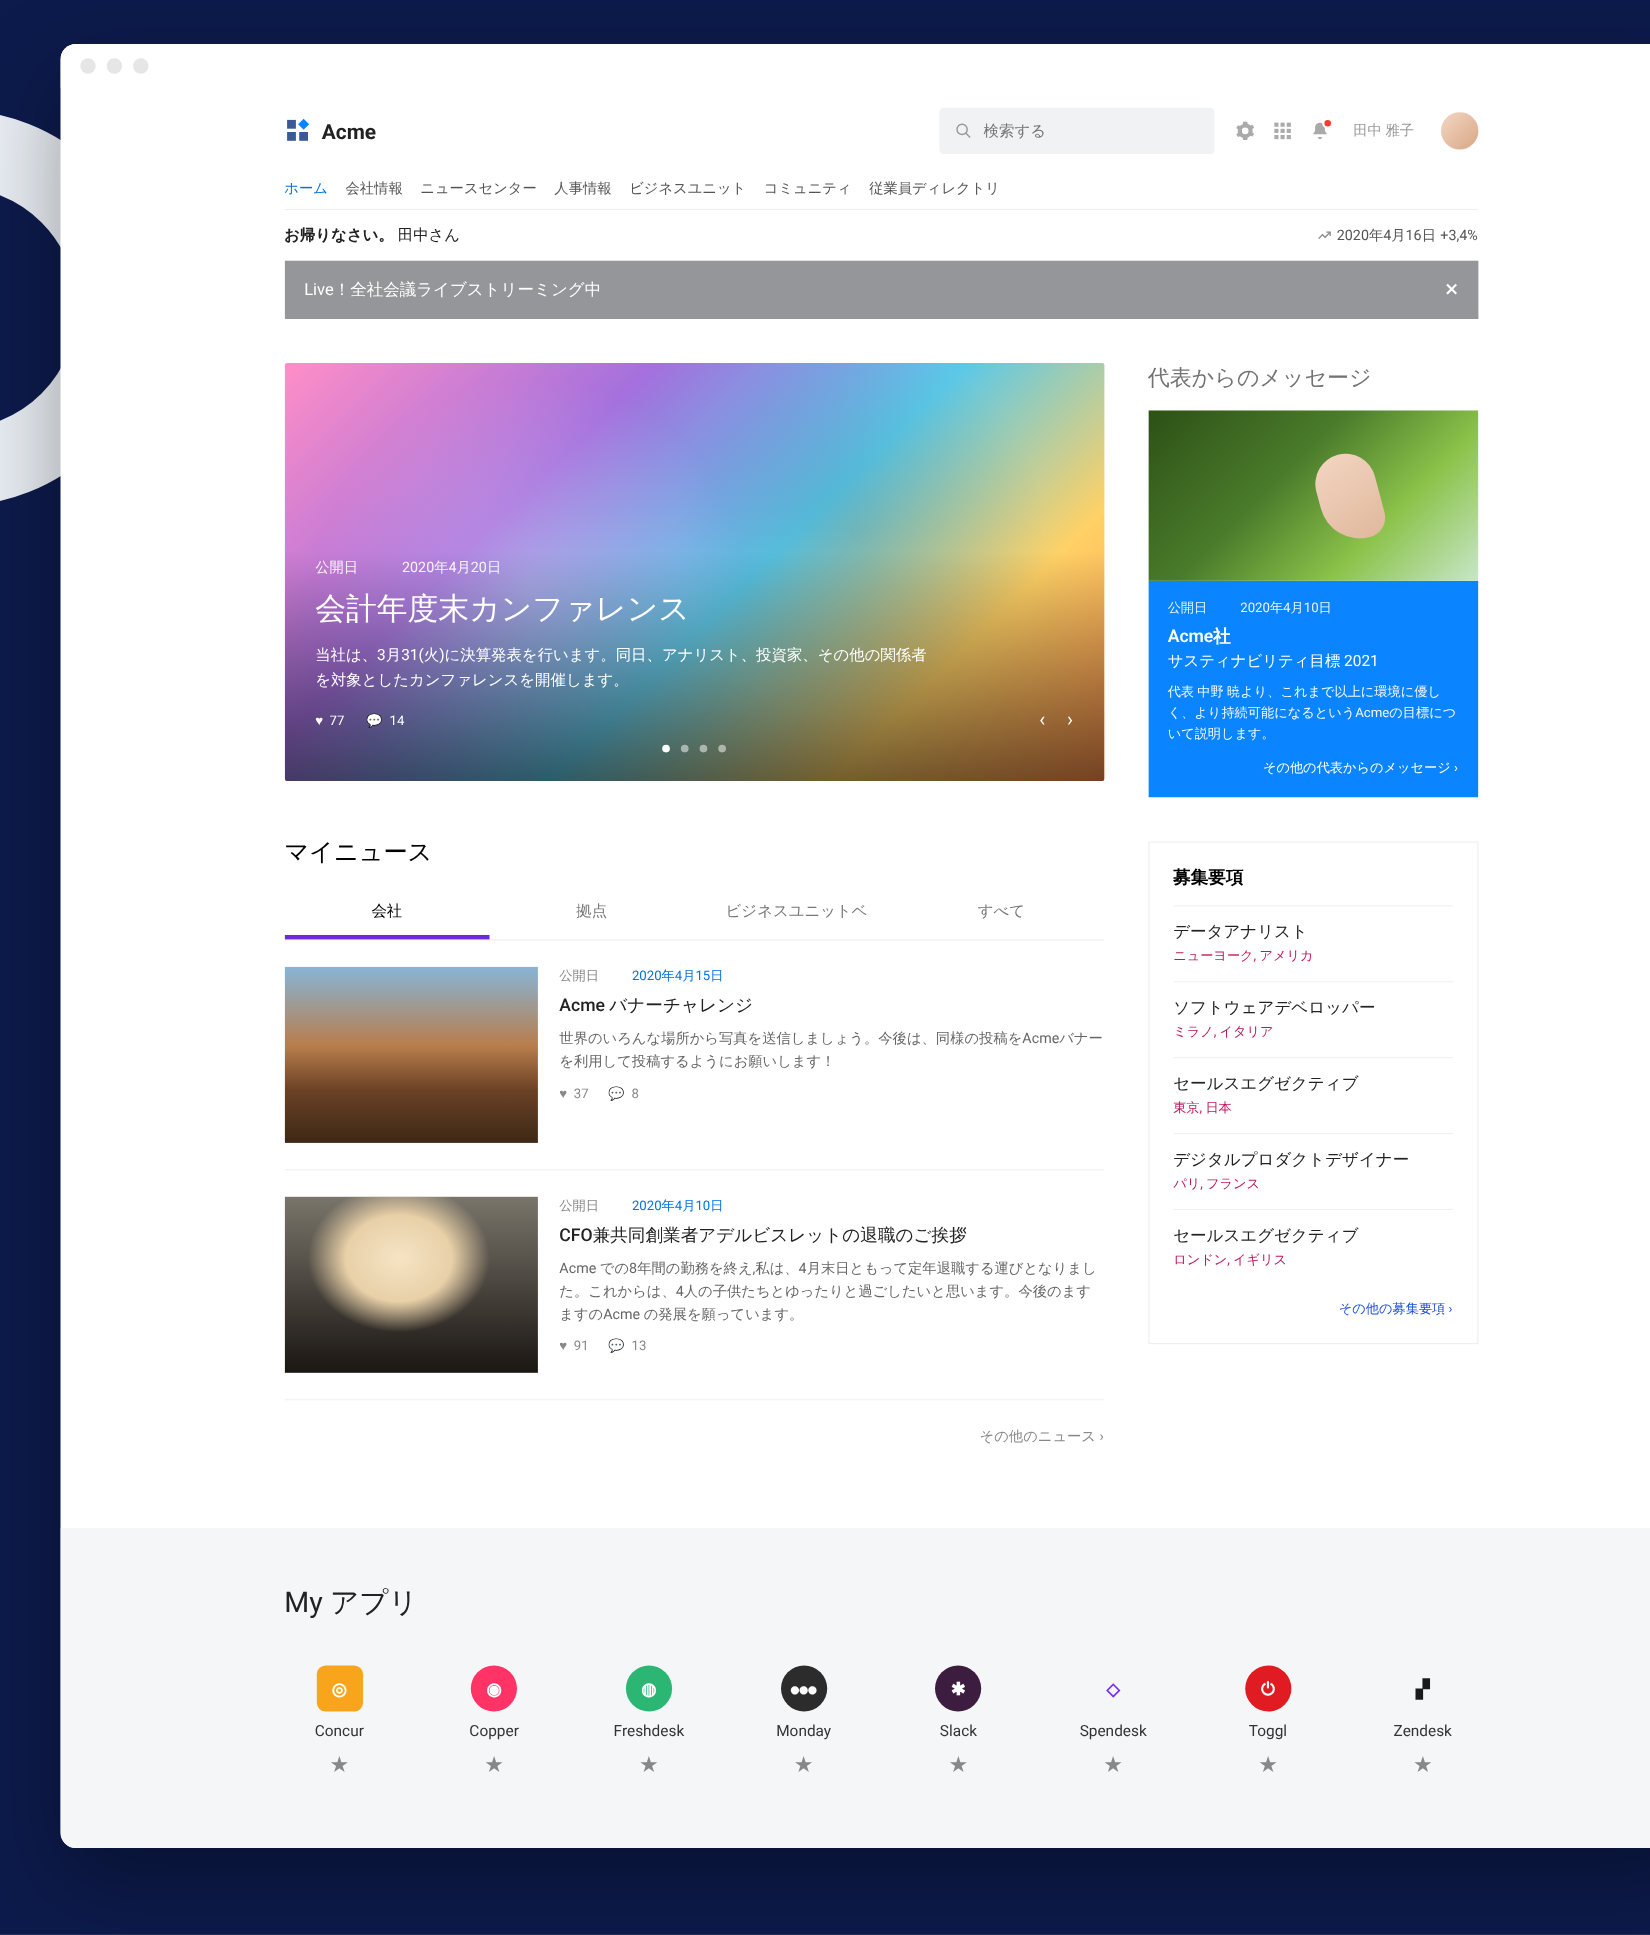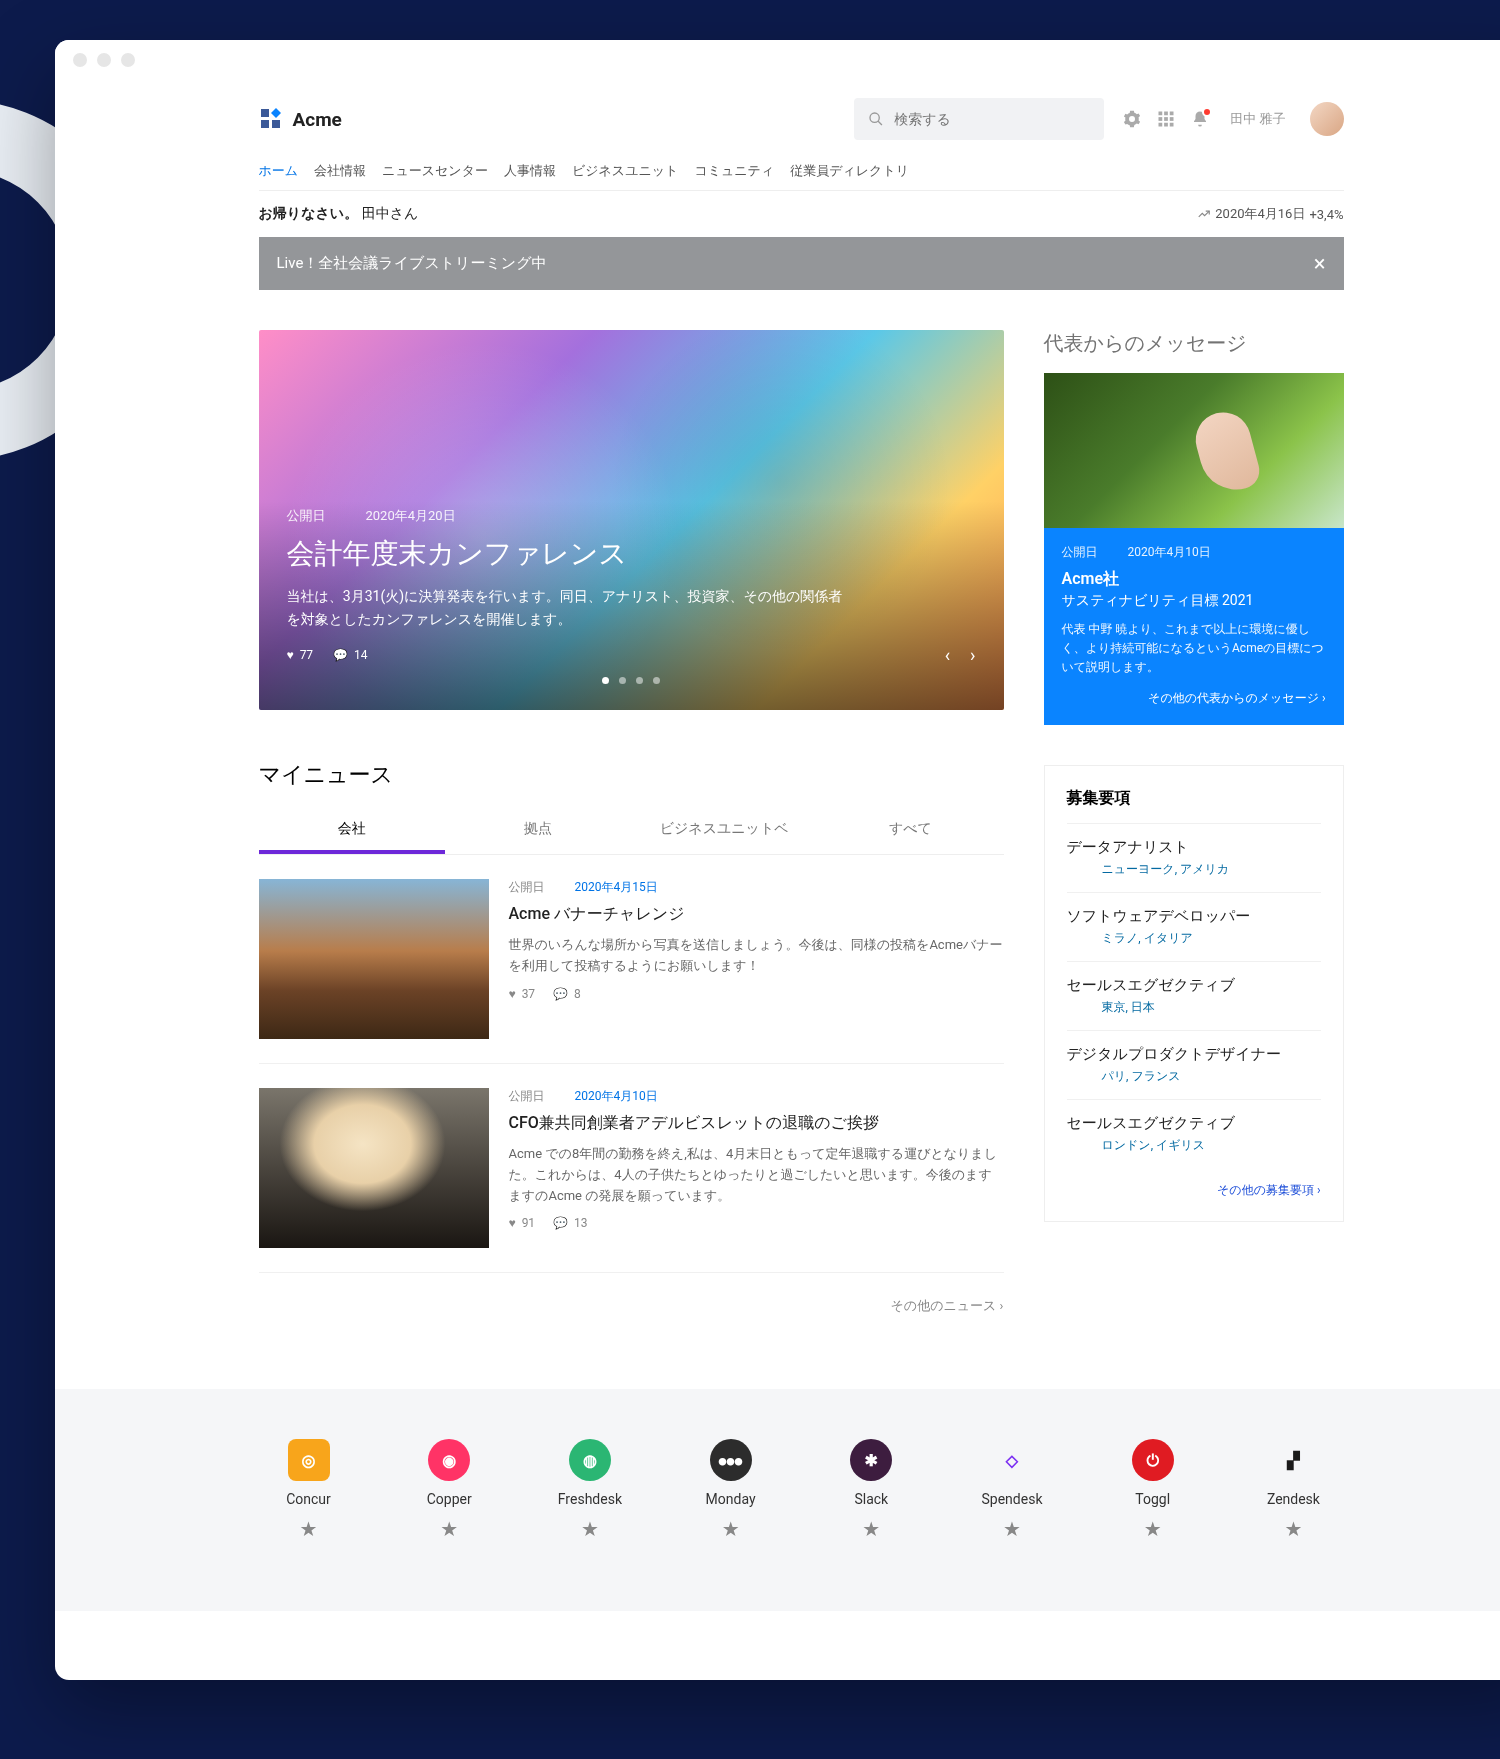--- a/index.html
+++ b/index.html
@@ -244,21 +244,21 @@
 .news-meta span:nth-child(2) { color: #0073e6; }
 .news-title { font-size: 16px; font-weight: 500; margin: 8px 0 10px; color: #222; }
 .news-desc { font-size: 13px; color: #666; line-height: 1.6; }
 .news-engage { font-size: 12px; color: #888; margin-top: 10px; display: flex; gap: 6px; align-items: center; }
 .more-link { text-align: right; font-size: 13px; color: #888; padding: 24px 0; }
 .jobs-card { border: 1px solid #eee; padding: 22px; margin-top: 40px; }
 .jobs-card h3 { font-size: 16px; font-weight: 600; margin-bottom: 14px; }
 .job-item { padding: 14px 0; border-top: 1px solid #f0f0f0; }
 .job-item:first-of-type { border-top: 1px solid #f0f0f0; }
 .job-title { font-size: 15px; color: #222; margin-bottom: 4px; }
-.job-loc { font-size: 12px; color: #0369a1; margin-left: 35px; }
+.job-loc { font-size: 12px; color: #be185d; }
 .jobs-more { text-align: right; font-size: 12px; color: #1d4ed8; margin-top: 14px; }
 .apps-section { background: #f5f6f8; margin-top: 50px; padding: 50px 0 70px; }
 .apps-section h2 { font-size: 26px; font-weight: 400; color: #222; margin-bottom: 40px; }
 .apps-grid { display: flex; justify-content: space-between; }
 .app-item { display: flex; flex-direction: column; align-items: center; gap: 10px; width: 100px; }
 .app-icon { width: 42px; height: 42px; border-radius: 50%; display: flex; align-items: center; justify-content: center; font-size: 20px; color: #fff; font-weight: bold; }
 .app-name { font-size: 14px; color: #333; }
 .app-star { color: #888; font-size: 20px; }
 svg { display: block; }
 </style>
@@ -486,20 +486,21 @@
             <div class="jobs-more">
               <span>その他の募集要項</span> <span>›</span>
             </div>
           </div>
         </div>
       </div>
     </div>
 
     <div class="apps-section">
       <div class="container">
+        <h2>My アプリ</h2>
         <div class="apps-grid" id="apps-grid">
             <div class="app-item">
               <div class="app-icon" style="background:#f8a51b;color:#fff;border-radius:8px;font-size:16px;">◎</div>
               <div class="app-name">Concur</div>
               <div class="app-star">★</div>
             </div>
             <div class="app-item">
               <div class="app-icon" style="background:#ff3366;color:#fff;border-radius:50%;font-size:16px;">◉</div>
               <div class="app-name">Copper</div>
               <div class="app-star">★</div>

